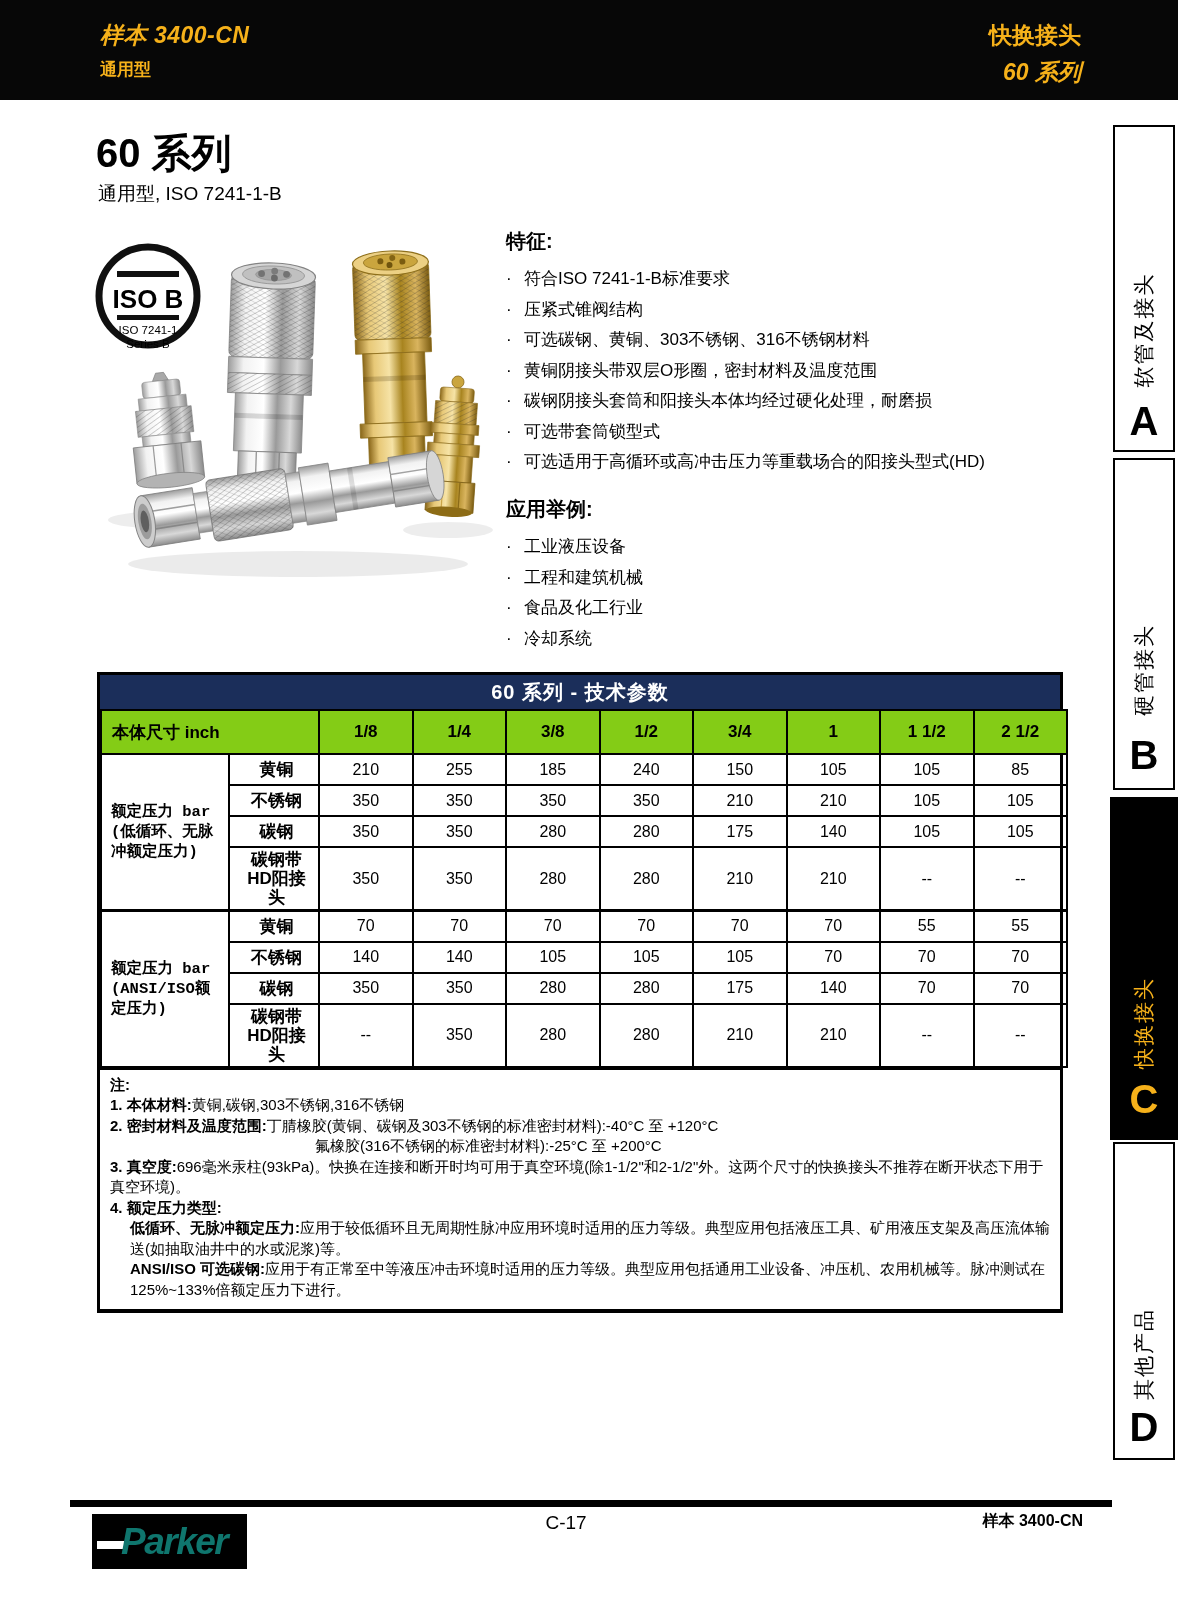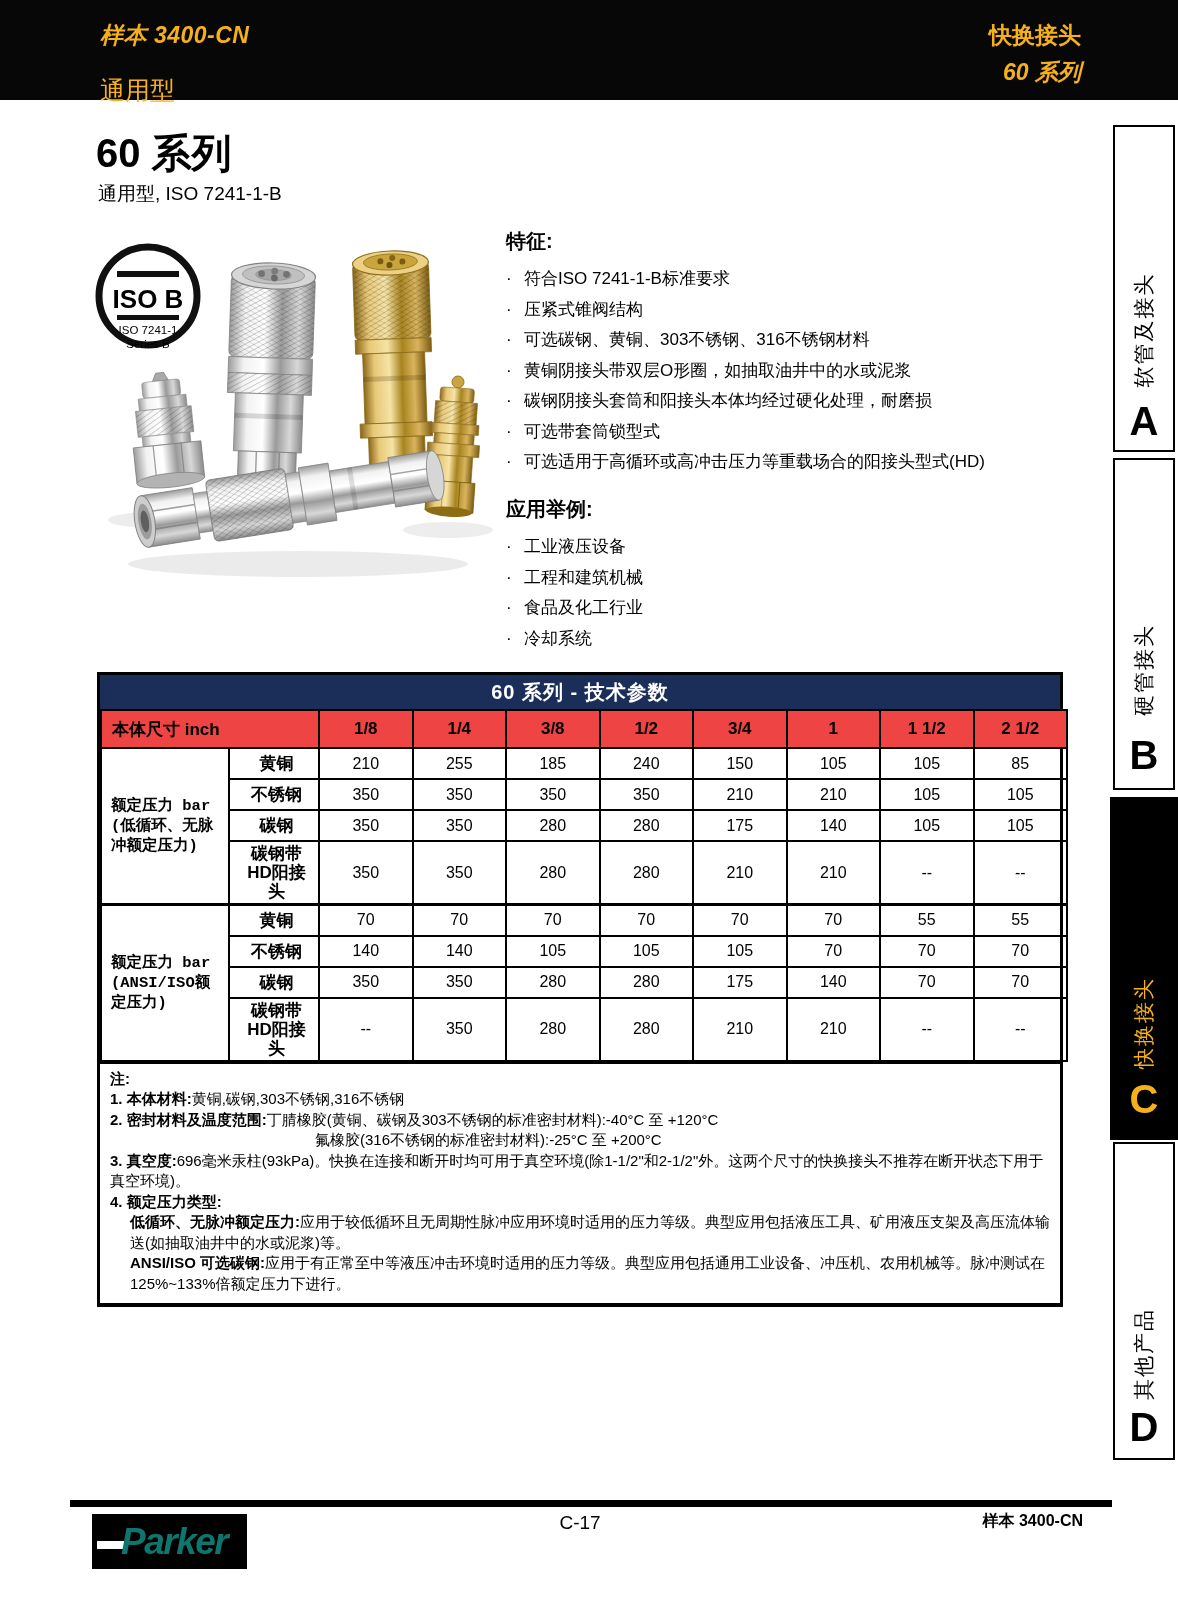--- a/index.html
+++ b/index.html
@@ -5,21 +5,21 @@
 :root{ --accent:#F6B11A; --navy:#1B2E5A; }
 *{ box-sizing:border-box; }
 html,body{ margin:0; padding:0; }
 body{ width:1178px; height:1600px; position:relative; background:#fff; color:#000;
       font-family:"Liberation Sans", sans-serif; overflow:hidden; }
 
 
 .header-bar{ position:absolute; left:0; top:0; width:1178px; height:100px; background:#070707; }
 .hdr-left{ position:absolute; left:100px; top:20px; color:var(--accent); }
 .hdr-left .l1{ font-size:23px; font-weight:bold; font-style:italic; letter-spacing:.5px; }
-.hdr-left .l2{ font-size:25px; font-weight:normal; margin-top:23px; }
+.hdr-left .l2{ font-size:17px; font-weight:bold; margin-top:7px; }
 .hdr-right{ position:absolute; right:97px; top:20px; text-align:right; color:var(--accent); }
 .hdr-right .l1{ font-size:23px; font-weight:bold; }
 .hdr-right .l2{ font-size:23px; font-weight:bold; font-style:italic; margin-top:6px; }
 
 
 .page-title{ position:absolute; left:96px; top:126px; font-size:40px; font-weight:bold; }
 .page-subtitle{ position:absolute; left:98px; top:181px; font-size:19px; }
 
 
 .figure{ position:absolute; left:88px; top:230px; }
@@ -32,21 +32,21 @@
 .blist li{ display:flex; line-height:30.5px; }
 .blist .dot{ flex:0 0 18px; }
 
 
 .table-wrap{ position:absolute; left:97px; top:672px; width:966px;
              border:3px solid #000; border-bottom-width:4px; background:#fff; }
 .table-title{ height:34px; line-height:34px; background:var(--navy); color:#fff;
               font-weight:bold; font-size:20px; text-align:center; letter-spacing:1px; }
 table.tech{ border-collapse:collapse; width:100%; table-layout:fixed; }
 .tech th,.tech td{ border:2px solid #000; padding:0; }
-.tech thead th{ height:38px; font-size:17px; background:#ef4444; }
+.tech thead th{ height:44px; font-size:17px; background:#84cc16; }
 .tech th.hl{ text-align:left; padding-left:10px; }
 .tech tbody tr{ height:31px; }
 .tech tbody tr.tall{ height:45px; }
 .tech tr.gsep td{ border-top:3px solid #000; }
 .tech td.glabel{ font-size:15.5px; font-weight:bold; padding:0 5px 0 9px;
                  line-height:20px; white-space:pre-line; vertical-align:middle;font-family:Liberation Mono, monospace; }
 .tech td.mat{ font-size:17px; font-weight:bold; padding:2px 4px 2px 9px; line-height:19px;text-align:center; }
 .tech td.val{ font-size:16px; text-align:center; }
 
 
@@ -68,21 +68,21 @@
 .letter{ position:absolute; left:0; width:100%; text-align:center; font-size:40px; font-weight:bold; }
 #tab-a .letter{ bottom:6px; } #tab-b .letter{ bottom:10px; }
 #tab-c .letter{ bottom:18px; color:var(--accent); } #tab-d .letter{ bottom:8px; }
 
 
 .footer-rule{ position:absolute; left:70px; top:1500px; width:1042px; height:7px; background:#000; }
 .parker{ position:absolute; left:92px; top:1514px; width:155px; height:55px; background:#000;
          color:#0f766e; display:flex; align-items:center; padding-left:5px; }
 .parker .dash{ width:27px; height:8px; background:#fff; margin-right:-3px; margin-top:7px; }
 .parker .word{ font-size:37px; font-weight:bold; font-style:italic; letter-spacing:-1.5px; line-height:1; }
-.page-num{ position:absolute; left:97px; top:1512px; width:966px; text-align:center; font-size:19px; }
+.page-num{ position:absolute; left:83px; top:1512px; width:966px; text-align:center; font-size:19px; }
 .footer-ref{ position:absolute; right:95px; top:1511px; font-size:16px; font-weight:bold; }
 </style>
 </head>
 <body>
 
 <div class="header-bar">
   <div class="hdr-left">
     <div class="l1">样本 3400-CN</div>
     <div class="l2">通用型</div>
   </div>
@@ -244,21 +244,21 @@
       <li>
         <span class="dot">·</span>
         <span class="btext">压紧式锥阀结构</span>
       </li>
       <li>
         <span class="dot">·</span>
         <span class="btext">可选碳钢、黄铜、303不锈钢、316不锈钢材料</span>
       </li>
       <li>
         <span class="dot">·</span>
-        <span class="btext">黄铜阴接头带双层O形圈，如抽取油井中的水或泥浆</span>
+        <span class="btext">黄铜阴接头带双层O形圈，密封材料及温度范围</span>
       </li>
       <li>
         <span class="dot">·</span>
         <span class="btext">碳钢阴接头套筒和阳接头本体均经过硬化处理，耐磨损</span>
       </li>
       <li>
         <span class="dot">·</span>
         <span class="btext">可选带套筒锁型式</span>
       </li>
       <li>

